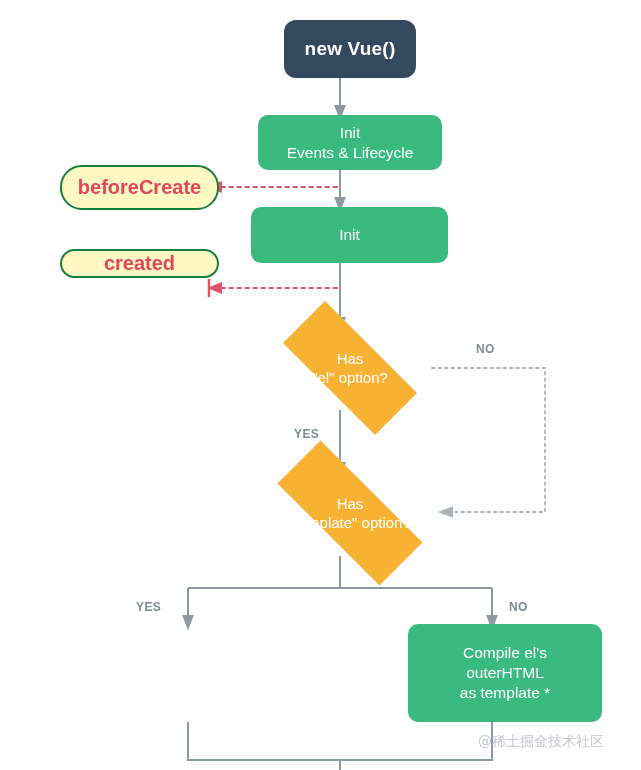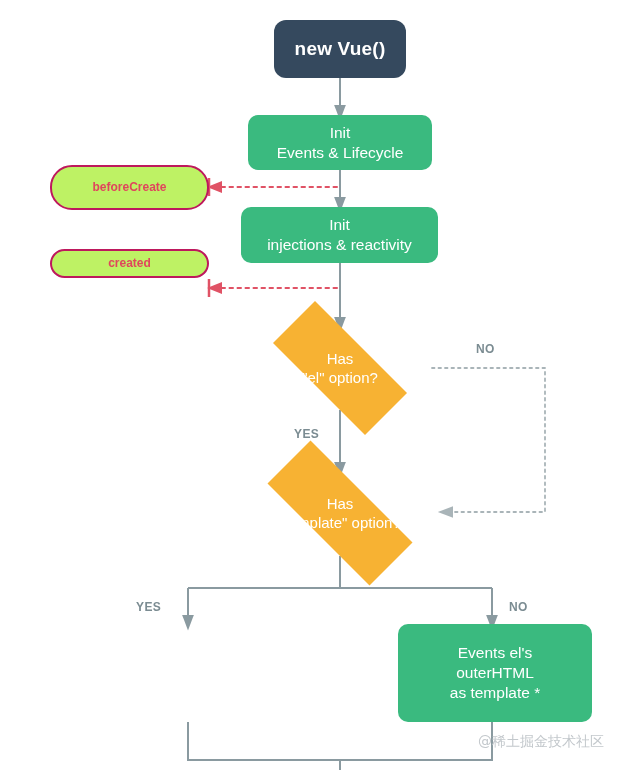--- a/index.html
+++ b/index.html
@@ -28,20 +28,21 @@
 
   
   .node {
     position: absolute;
     box-sizing: border-box;
     display: flex;
     align-items: center;
     justify-content: center;
     text-align: center;
     line-height: 1.28;
+    margin-left: 10px;
   }
 
   .node-root {
     background: #35495e;
     color: #ffffff;
     border-radius: 12px;
     font-size: 19px;
     font-weight: bold;
     letter-spacing: 0.2px;
   }
@@ -49,25 +50,25 @@
   .node-step {
     background: #3aba7f;
     color: #ffffff;
     border-radius: 10px;
     font-size: 15.5px;
     font-weight: normal;
     padding: 4px 24px;
   }
 
   .node-hook {
-    background: #bef264;
-    border: 2px solid #be185d;
+    background: #fef9c3;
+    border: 2px solid #15803d;
     border-radius: 22px;
     color: #e0465c;
-    font-size: 12px;
+    font-size: 20px;
     font-weight: bold;
   }
 
   .node-decision {
     color: #ffffff;
     font-size: 15px;
     background: transparent;
   }
   .node-decision .diamond-bg {
     position: absolute;
@@ -164,21 +165,20 @@
     </span>
   </div>
 
   <div class="node node-hook" style="left:50px; top:165px; width:159px; height:45px;">
     <span>beforeCreate</span>
   </div>
 
   <div class="node node-step" style="left:241px; top:207px; width:197px; height:56px;">
     <span>
       <span>Init</span><br>
-      <span>injections &amp; reactivity</span>
     </span>
   </div>
 
   <div class="node node-hook" style="left:50px; top:249px; width:159px; height:29px;">
     <span>created</span>
   </div>
 
   <div class="node node-decision" style="left:248px; top:326px; width:184px; height:84px;">
     <div class="diamond-bg"></div>
     <div class="diamond-label">
@@ -191,21 +191,21 @@
     <div class="diamond-bg"></div>
     <div class="diamond-label">
       <span>Has</span><br>
       <span>"template" option?</span>
     </div>
   </div>
 
 
   <div class="node node-step" style="left:398px; top:624px; width:194px; height:98px;">
     <span>
-      <span>Events el's</span><br>
+      <span>Compile el's</span><br>
       <span>outerHTML</span><br>
       <span>as template *</span>
     </span>
   </div>
 
   <div class="edge-label" style="left:476px; top:342px;">NO</div>
 
   <div class="edge-label" style="left:294px; top:427px;">YES</div>
 
   <div class="edge-label" style="left:136px; top:600px;">YES</div>

